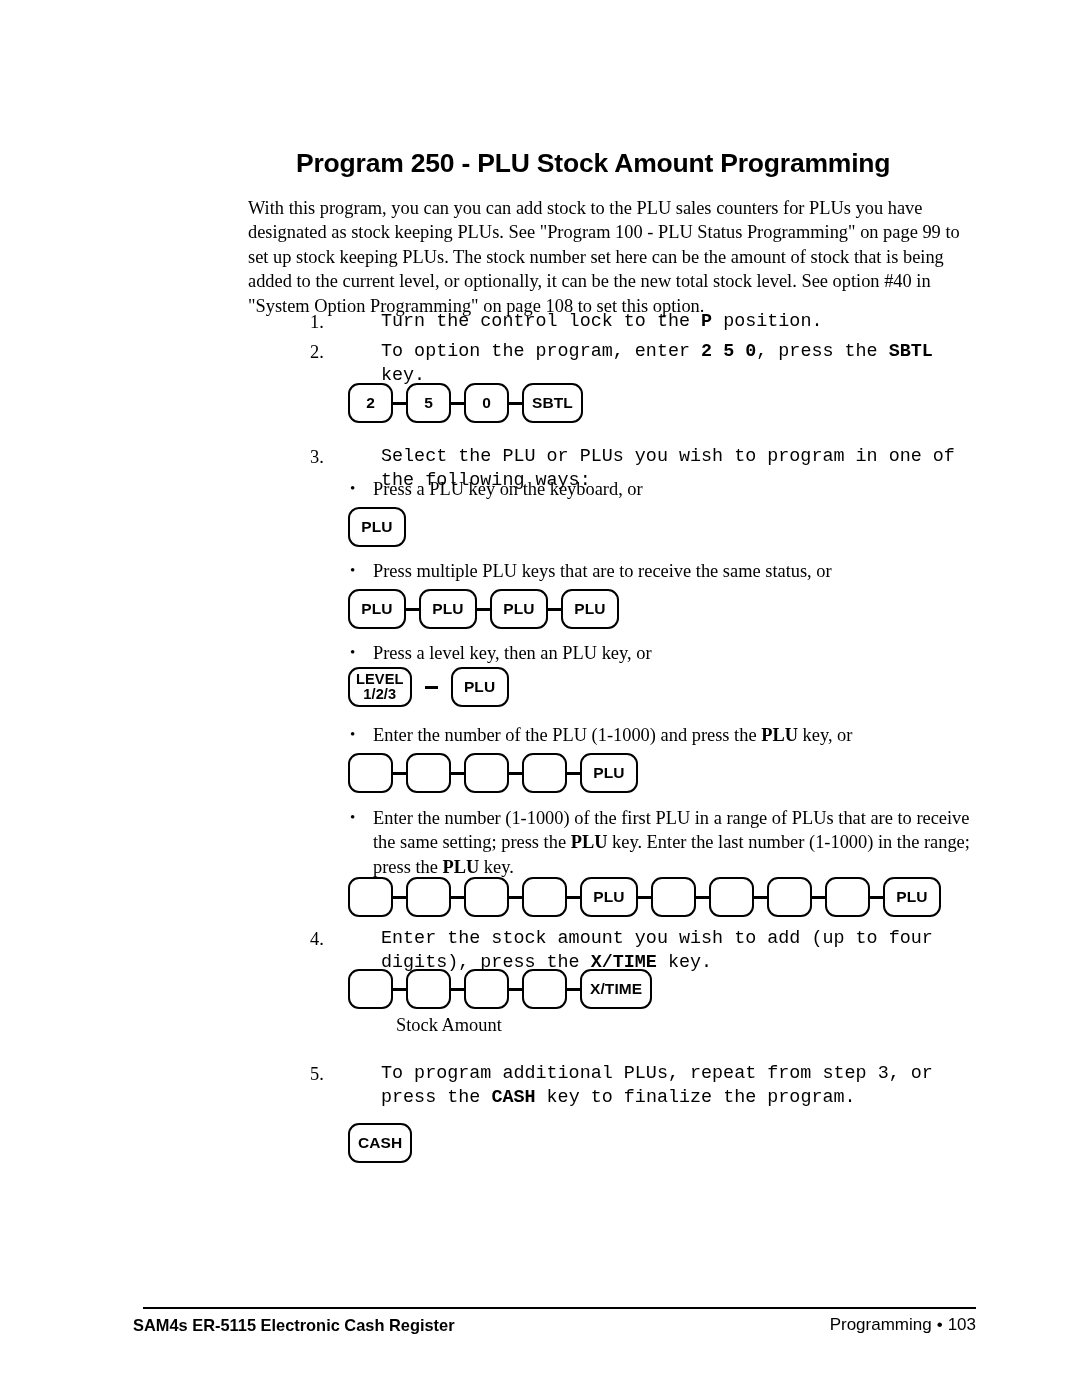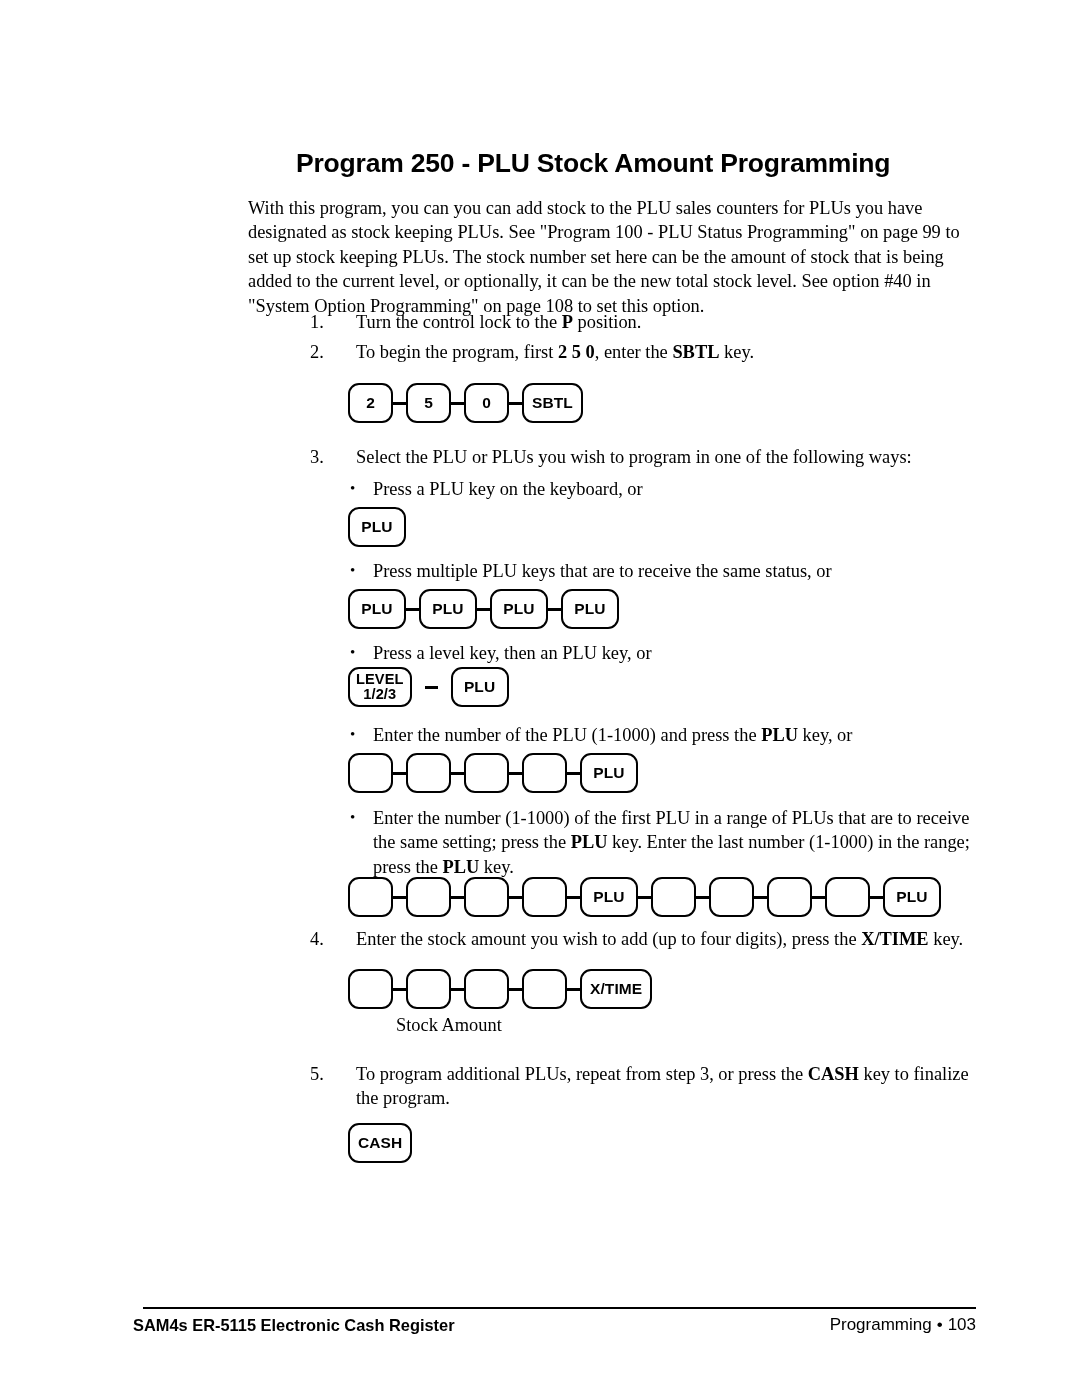--- a/index.html
+++ b/index.html
@@ -56,21 +56,22 @@
   }
   .step .num {
     position: absolute;
     left: 0;
     top: 0;
     width: 30px;
     text-align: left;
   }
   .step .txt {
     display: block;
-    margin-left: 46px;
+    margin-left: 71px;
+    font-family: Liberation Mono, monospace;
   }
 
   .bullet {
     position: absolute;
     font-size: 18.4px;
     line-height: 24.4px;
   }
   .bullet .dot {
     position: absolute;
     left: 0;
@@ -172,21 +173,21 @@
 
   <div class="intro">With this program, you can you can add stock to the PLU sales counters for PLUs you have designated as stock keeping PLUs.  See "Program 100 - PLU Status Programming" on page 99 to set up stock keeping PLUs.  The stock number set here can be the amount of stock that is being added to the current level, or optionally, it can be the new total stock level.  See option #40 in "System Option Programming" on page 108 to set this option.</div>
 
   <div class="step" style="left:310px; top:310px; width:640px;">
     <span class="num">1.</span>
     <span class="txt"><span>Turn the control lock to the </span><b>P</b><span> position.</span></span>
   </div>
 
   <div class="step" style="left:310px; top:340px; width:640px;">
     <span class="num">2.</span>
-    <span class="txt"><span>To begin the program, first </span><b>2 5 0</b><span>, enter the </span><b>SBTL</b><span> key.</span></span>
+    <span class="txt"><span>To option the program, enter </span><b>2 5 0</b><span>, press the </span><b>SBTL</b><span> key.</span></span>
   </div>
 
   <div class="keyrow" style="left:348px; top:383px;">
     <div class="key">2</div>
     <div class="connector"></div>
     <div class="key">5</div>
     <div class="connector"></div>
     <div class="key">0</div>
     <div class="connector"></div>
     <div class="key wide">SBTL</div>

